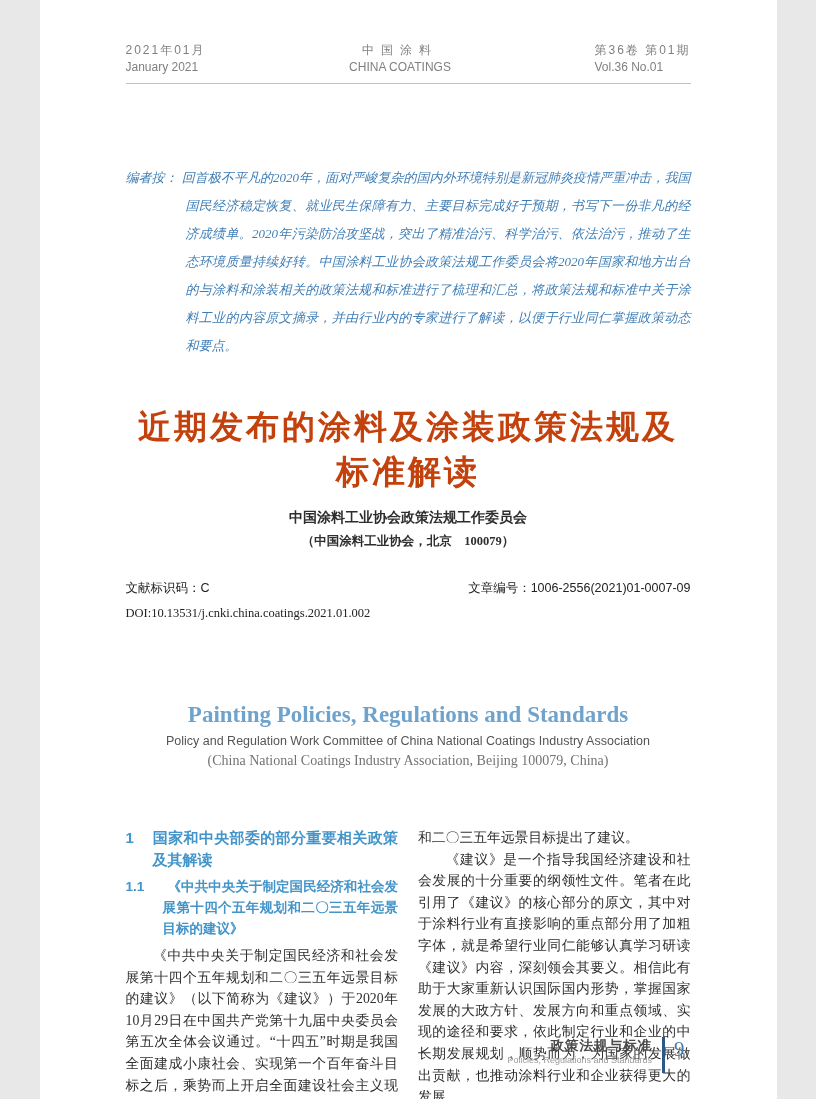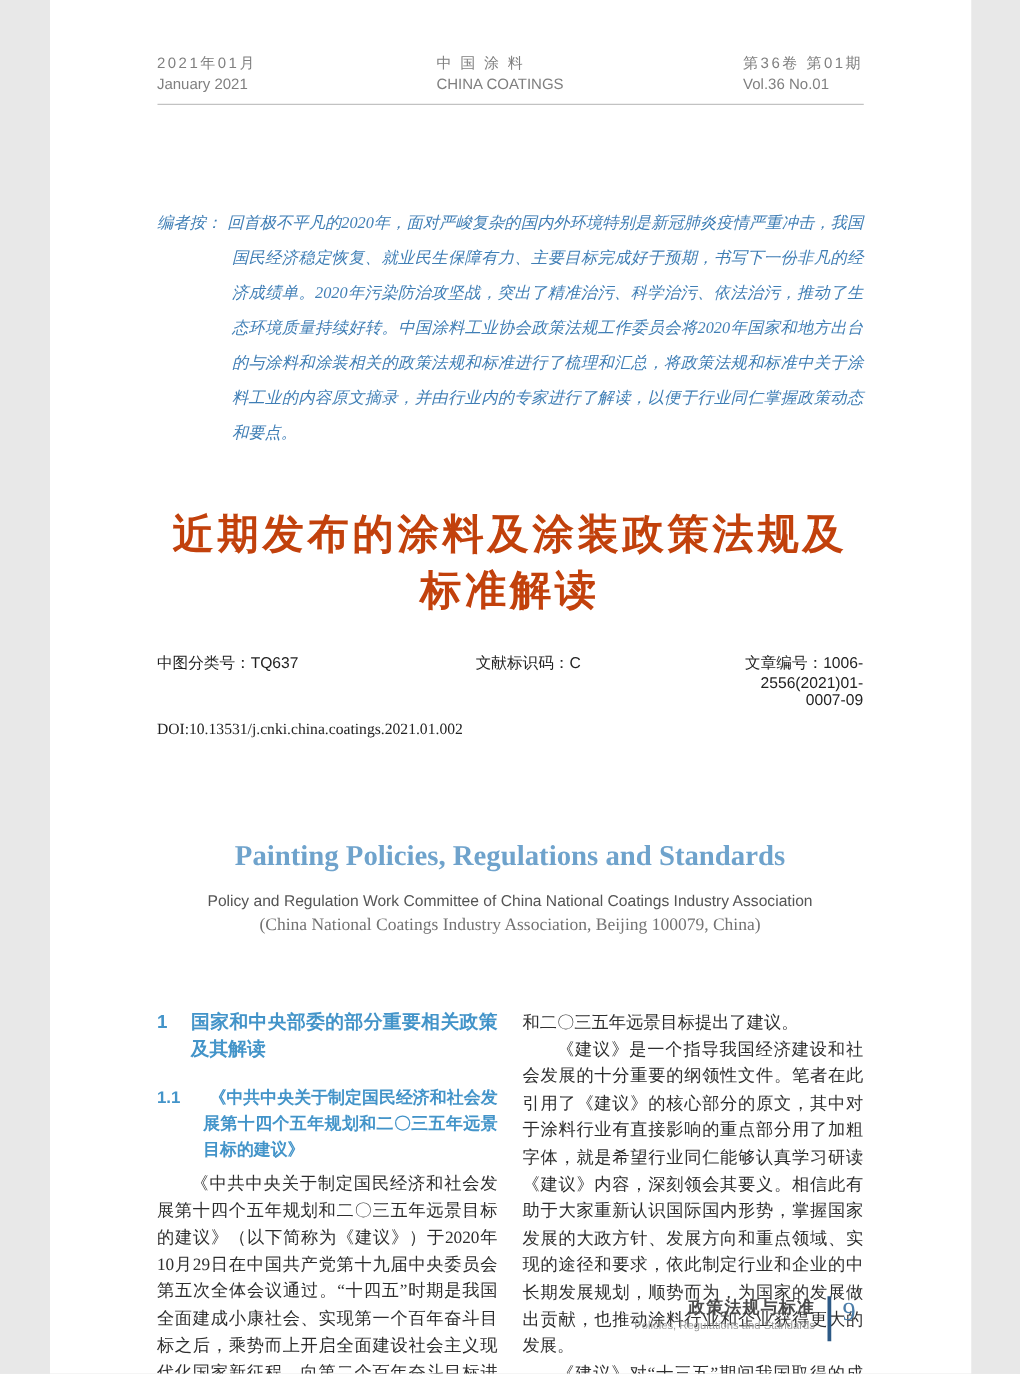--- a/index.html
+++ b/index.html
@@ -17,21 +17,21 @@
   
   .jheader {
     display: flex; justify-content: space-between; align-items: flex-end;
     padding-top: 42px; padding-bottom: 7px;
     border-bottom: 1px solid #c2c2c2;
     font-family: "Liberation Sans", sans-serif;
     font-size: 12px; color: #7f7f7f; line-height: 17px;
   }
   .jheader .cell { white-space: nowrap; }
   .jheader .c-left { text-align: left; }
-  .jheader .c-mid { }
+  .jheader .c-mid { text-align: center; }
   .jheader .c-right { text-align: left; }
   .jheader .cn { letter-spacing: 2px; }
   .jheader .c-mid .cn { letter-spacing: 7px; }
   
   .editor-note {
     margin-top: 80px;
     color: #3f7eb5;
     font-size: 13px; line-height: 28px;
     font-style: italic;
     text-align: justify;
@@ -60,31 +60,31 @@
   .meta .m-clc { width: 255px; }
   .meta .m-doc { width: 200px; }
   .meta .m-id { flex: 1; text-align: right; }
   .meta .row2 { margin-top: 9px; font-family: "Liberation Serif", serif; }
   
   .title-en {
     margin-top: 44px; text-align: center;
     color: #6fa3cc; font-weight: bold;
     font-size: 23px; line-height: 33px;
   }
-  .authors-en { margin-top: 10px; text-align: center; }
+  .authors-en { text-align: center; }
   .authors-en .e1 { font-family: "Liberation Sans", sans-serif; font-size: 12.5px; color: #555; line-height: 20px; }
   .authors-en .e2 { font-size: 14px; color: #737373; line-height: 20px; }
   
   .columns { margin-top: 56px; display: flex; gap: 20px; }
   .col { width: 312px; font-size: 13.8px; line-height: 21.6px; text-align: justify; }
   .sec-h1 {
     color: #4394c9; font-family: "Liberation Sans", sans-serif; font-weight: bold;
     font-size: 15px; line-height: 22px;
     padding-left: 27px; text-indent: -27px;
-    margin-bottom: 16px;
+    margin-bottom: 5px;
   }
   .sec-h1 .num { display: inline-block; width: 27px; text-indent: 0; }
   .sec-h2 {
     color: #4394c9; font-family: "Liberation Sans", sans-serif; font-weight: bold;
     font-size: 13.5px; line-height: 21px;
     padding-left: 37px; text-indent: -37px;
     margin-bottom: 6px;
   }
   .sec-h2 .num { display: inline-block; width: 26px; text-indent: 0; margin-right: 16px; }
   .para { text-indent: 2em; }
@@ -123,24 +123,27 @@
     <div class="cell c-right">
       <div class="cn">第36卷 第01期</div>
       <div class="en">Vol.36 No.01</div>
     </div>
   </div>
 
   <p class="editor-note"><span class="label">编者按：</span><span>回首极不平凡的2020年，面对严峻复杂的国内外环境特别是新冠肺炎疫情严重冲击，我国国民经济稳定恢复、就业民生保障有力、主要目标完成好于预期，书写下一份非凡的经济成绩单。2020年污染防治攻坚战，突出了精准治污、科学治污、依法治污，推动了生态环境质量持续好转。中国涂料工业协会政策法规工作委员会将2020年国家和地方出台的与涂料和涂装相关的政策法规和标准进行了梳理和汇总，将政策法规和标准中关于涂料工业的内容原文摘录，并由行业内的专家进行了解读，以便于行业同仁掌握政策动态和要点。</span></p>
 
   <h1 class="title-cn">近期发布的涂料及涂装政策法规及标准解读</h1>
 
+  <div class="authors">
+    <div class="a1">中国涂料工业协会政策法规工作委员会</div>
+    <div class="a2">（中国涂料工业协会，北京　100079）</div>
+  </div>
 
   <div class="meta">
     <div class="row1">
-      <span class="m-clc">中图分类号：TQ637</span>
       <span class="m-doc">文献标识码：C</span>
       <span class="m-id">文章编号：1006-2556(2021)01-0007-09</span>
     </div>
     <div class="row2">DOI:10.13531/j.cnki.china.coatings.2021.01.002</div>
   </div>
 
   <h2 class="title-en">
     <br>
     <span>Painting Policies, Regulations and Standards</span>
   </h2>

